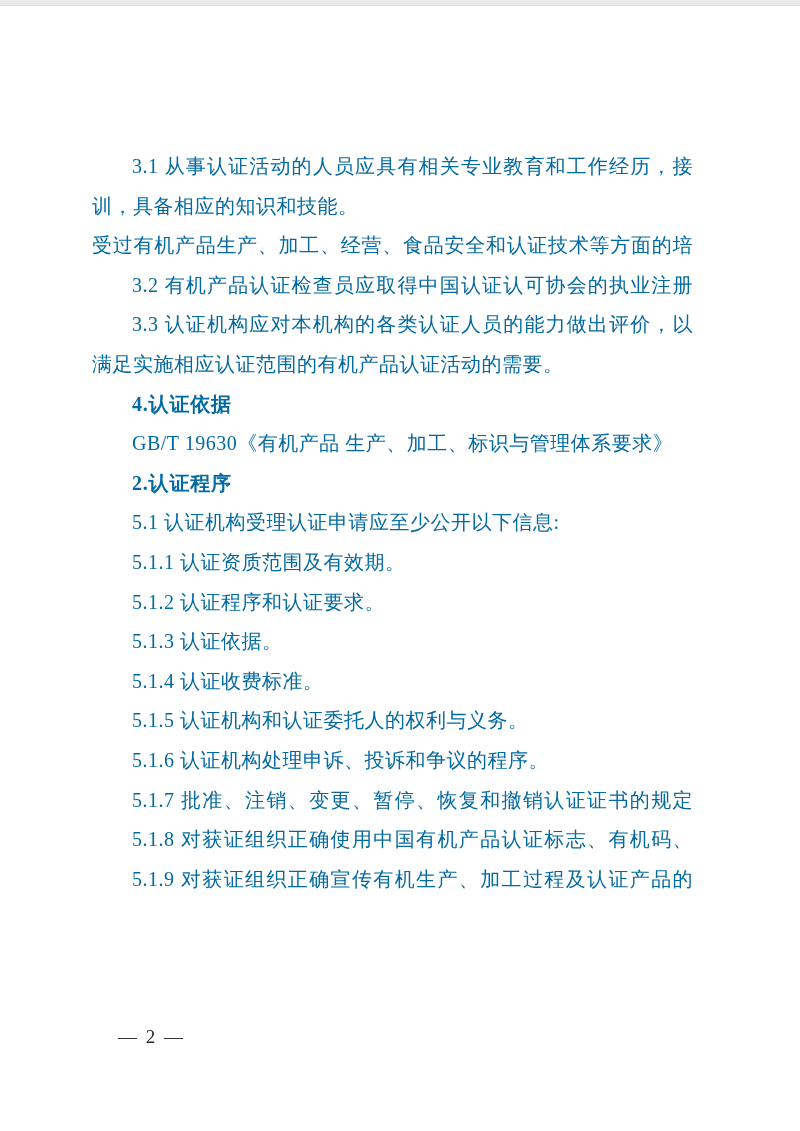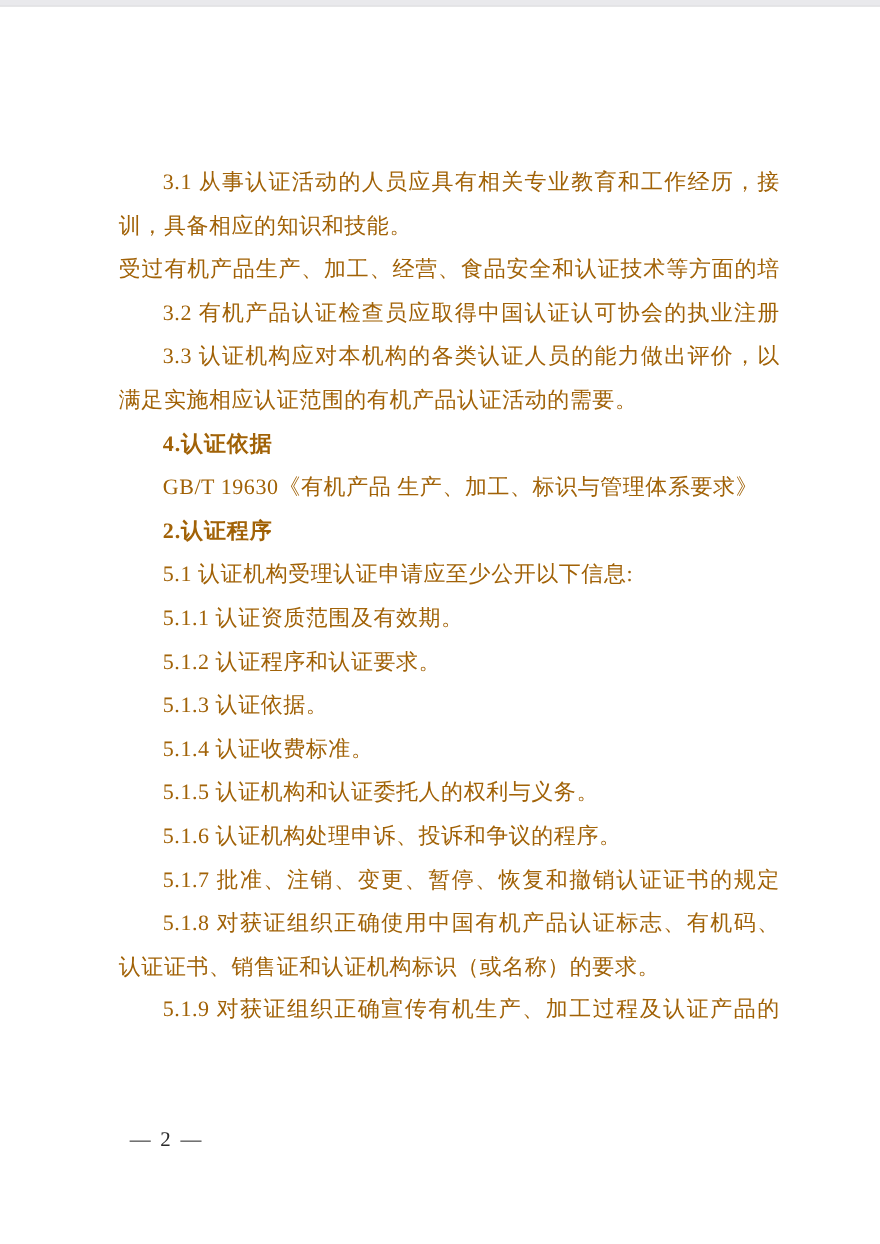--- a/index.html
+++ b/index.html
@@ -19,23 +19,23 @@
     top: 0;
     left: 0;
     width: 800px;
     height: 5px;
     background: #e9e9ec;
     border-bottom: 1px solid #dededf;
   }
   .content {
     position: absolute;
     top: 147px;
-    left: 108px;
+    left: 92px;
     width: 601px;
-    color: #a16207;
+    color: #0369a1;
     font-size: 20px;
     line-height: 39.6px;
     letter-spacing: 0.5px;
   }
   .line {
     white-space: nowrap;
   }
   .indent {
     padding-left: 40px;
   }
@@ -74,17 +74,16 @@
   <div class="line indent bold">2.认证程序</div>
   <div class="line indent">5.1 认证机构受理认证申请应至少公开以下信息:</div>
   <div class="line indent">5.1.1 认证资质范围及有效期。</div>
   <div class="line indent">5.1.2 认证程序和认证要求。</div>
   <div class="line indent">5.1.3 认证依据。</div>
   <div class="line indent">5.1.4 认证收费标准。</div>
   <div class="line indent">5.1.5 认证机构和认证委托人的权利与义务。</div>
   <div class="line indent">5.1.6 认证机构处理申诉、投诉和争议的程序。</div>
   <div class="line indent fill">5.1.7 批准、注销、变更、暂停、恢复和撤销认证证书的规定</div>
   <div class="line indent fill">5.1.8 对获证组织正确使用中国有机产品认证标志、有机码、</div>
-  <div class="line">认证证书、销售证和认证机构标识（或名称）的要求。</div>
   <div class="line indent fill">5.1.9 对获证组织正确宣传有机生产、加工过程及认证产品的</div>
 </div>
 
 <div class="page-number">— 2 —</div>
 
 </body></html>

